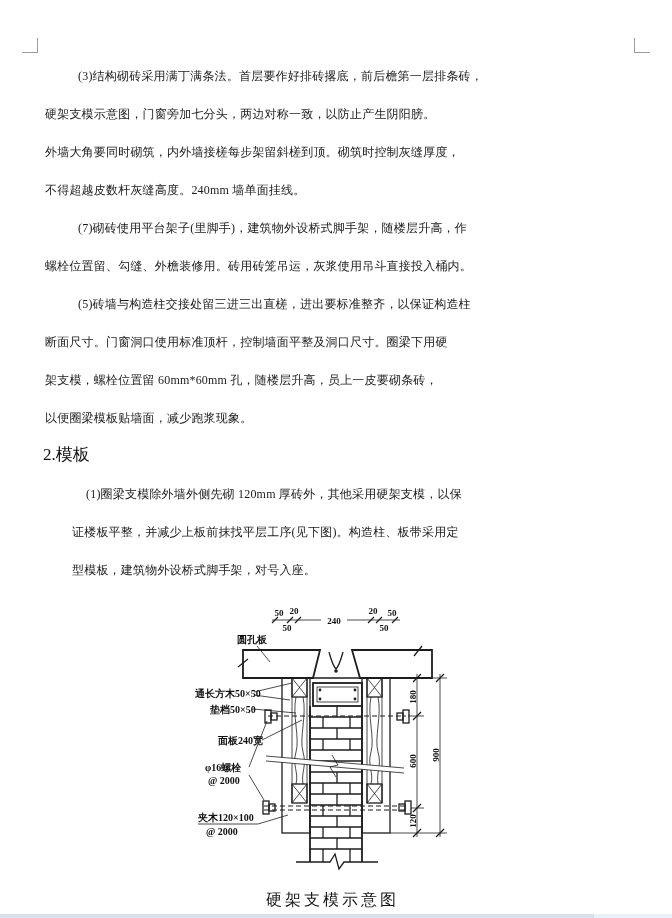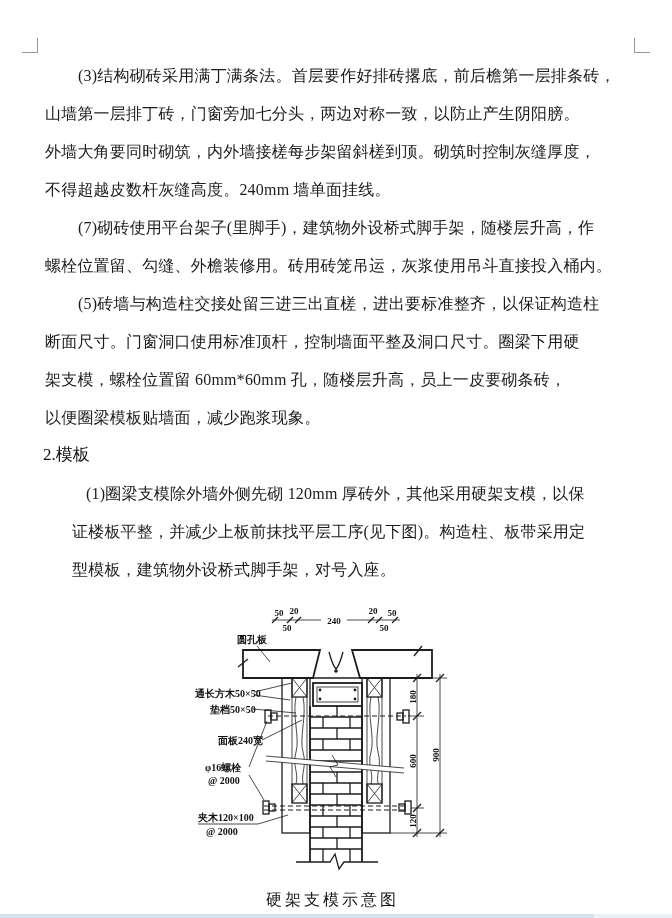--- a/index.html
+++ b/index.html
@@ -1,20 +1,20 @@
 <!DOCTYPE html>
 <html><head>
 <meta charset="utf-8">
 <style>
   html,body{margin:0;padding:0;}
   body{
     width:672px;height:918px;position:relative;background:#ffffff;overflow:hidden;
     font-family:"Liberation Serif","DejaVu Serif",serif;
   }
-  .tl{position:absolute;font-size:16px;line-height:20px;color:#1b1b1b;
+  .tl{position:absolute;font-size:12px;line-height:20px;color:#1b1b1b;
       white-space:nowrap;letter-spacing:0.2px;}
   .hd{position:absolute;font-size:17px;font-weight:400;color:#111;white-space:nowrap;}
   .cap{position:absolute;font-size:16px;color:#161616;letter-spacing:3px;white-space:nowrap;text-align:center;}
   .cm{position:absolute;width:15px;height:14px;}
   .cm-tl{left:22px;top:38px;border-right:1px solid #9a9a9a;border-bottom:1px solid #9a9a9a;}
   .cm-tr{left:634px;top:38px;border-left:1px solid #9a9a9a;border-bottom:1px solid #9a9a9a;}
   .bstrip{position:absolute;left:0;top:914px;width:672px;height:4px;background:#d6e2ee;}
   .bstrip .r{position:absolute;right:0;top:0;width:78px;height:4px;background:#eaf1f8;}
   .diag{position:absolute;left:180px;top:600px;width:300px;height:292px;}
   .ln{stroke:#1d1d1d;fill:none;stroke-width:1.3;stroke-linecap:butt;}
@@ -26,21 +26,21 @@
   .ltxt{fill:#111;stroke:none;font:10px "Liberation Serif","DejaVu Serif",serif;font-weight:600;}
   .dtxt{fill:#111;stroke:none;font:9px "Liberation Serif","DejaVu Serif",serif;font-weight:600;}
 </style>
 </head>
 <body>
 
 <div class="cm cm-tl"></div>
 <div class="cm cm-tr"></div>
 
 <div class="tl" style="left:78px;top:66px">(3)结构砌砖采用满丁满条法。首层要作好排砖撂底，前后檐第一层排条砖，</div>
-<div class="tl" style="left:45px;top:104px">山墙第一层排丁砖，门窗旁加七分头，两边对称一致，以防止产生阴阳膀。</div>
+<div class="tl" style="left:45px;top:104px">硬架支模示意图，门窗旁加七分头，两边对称一致，以防止产生阴阳膀。</div>
 <div class="tl" style="left:45px;top:142px">外墙大角要同时砌筑，内外墙接槎每步架留斜槎到顶。砌筑时控制灰缝厚度，</div>
 <div class="tl" style="left:45px;top:180px">不得超越皮数杆灰缝高度。240mm 墙单面挂线。</div>
 
 <div class="tl" style="left:78px;top:218px">(7)砌砖使用平台架子(里脚手)，建筑物外设桥式脚手架，随楼层升高，作</div>
 <div class="tl" style="left:45px;top:256px">螺栓位置留、勾缝、外檐装修用。砖用砖笼吊运，灰浆使用吊斗直接投入桶内。</div>
 
 <div class="tl" style="left:78px;top:294px">(5)砖墙与构造柱交接处留三进三出直槎，进出要标准整齐，以保证构造柱</div>
 <div class="tl" style="left:45px;top:332px">断面尺寸。门窗洞口使用标准顶杆，控制墙面平整及洞口尺寸。圈梁下用硬</div>
 <div class="tl" style="left:45px;top:370px">架支模，螺栓位置留 60mm*60mm 孔，随楼层升高，员上一皮要砌条砖，</div>
 <div class="tl" style="left:45px;top:408px">以便圈梁模板贴墙面，减少跑浆现象。</div>

